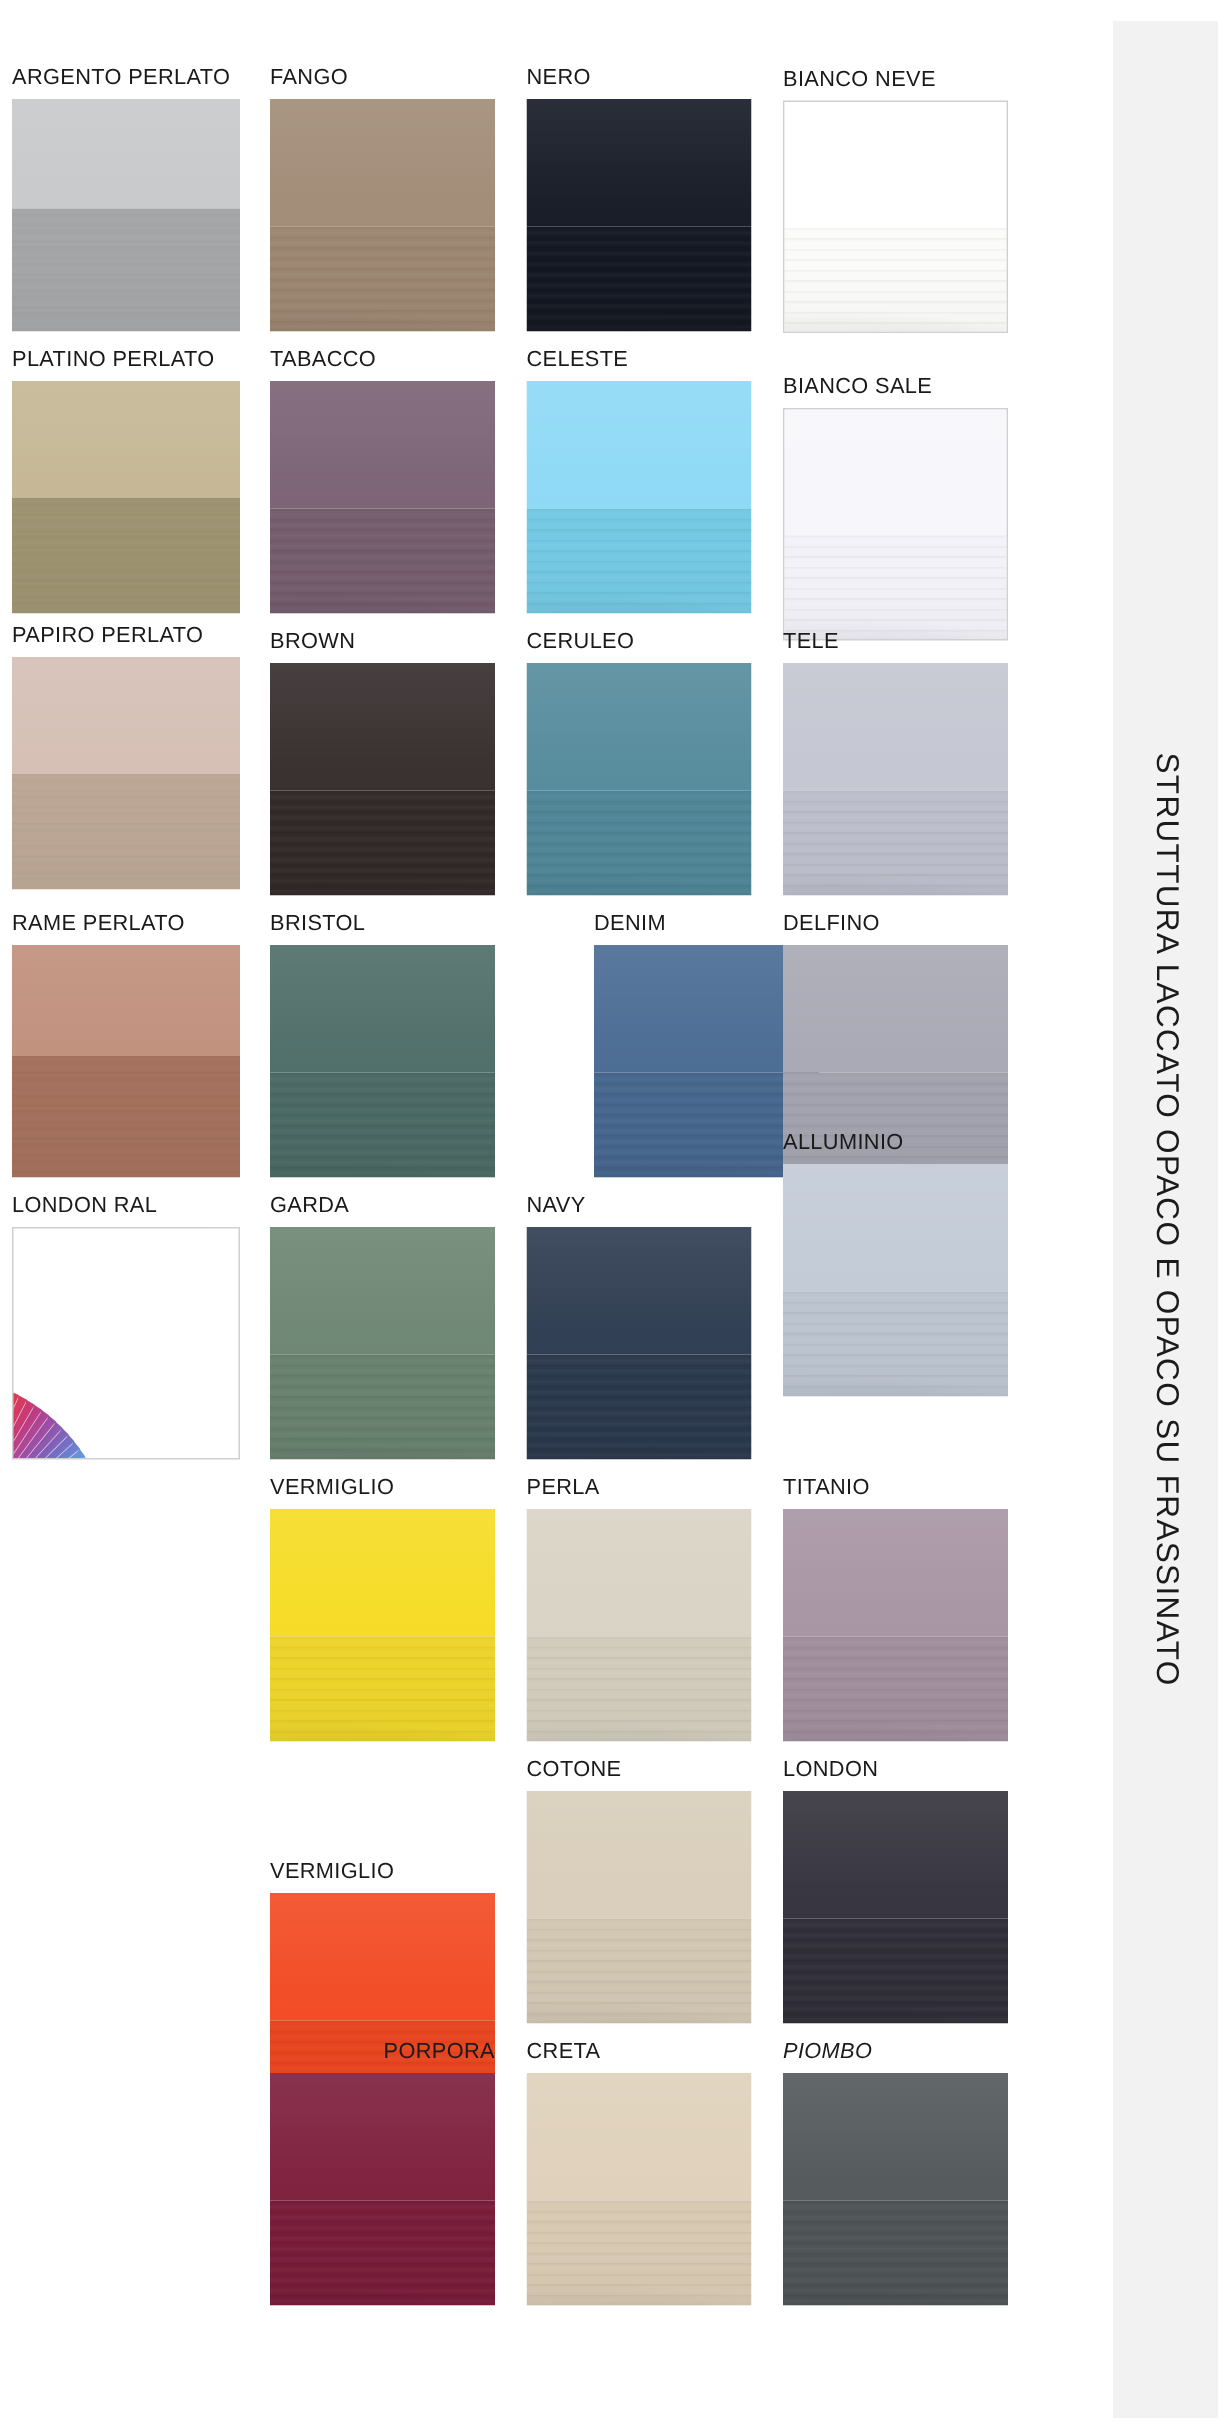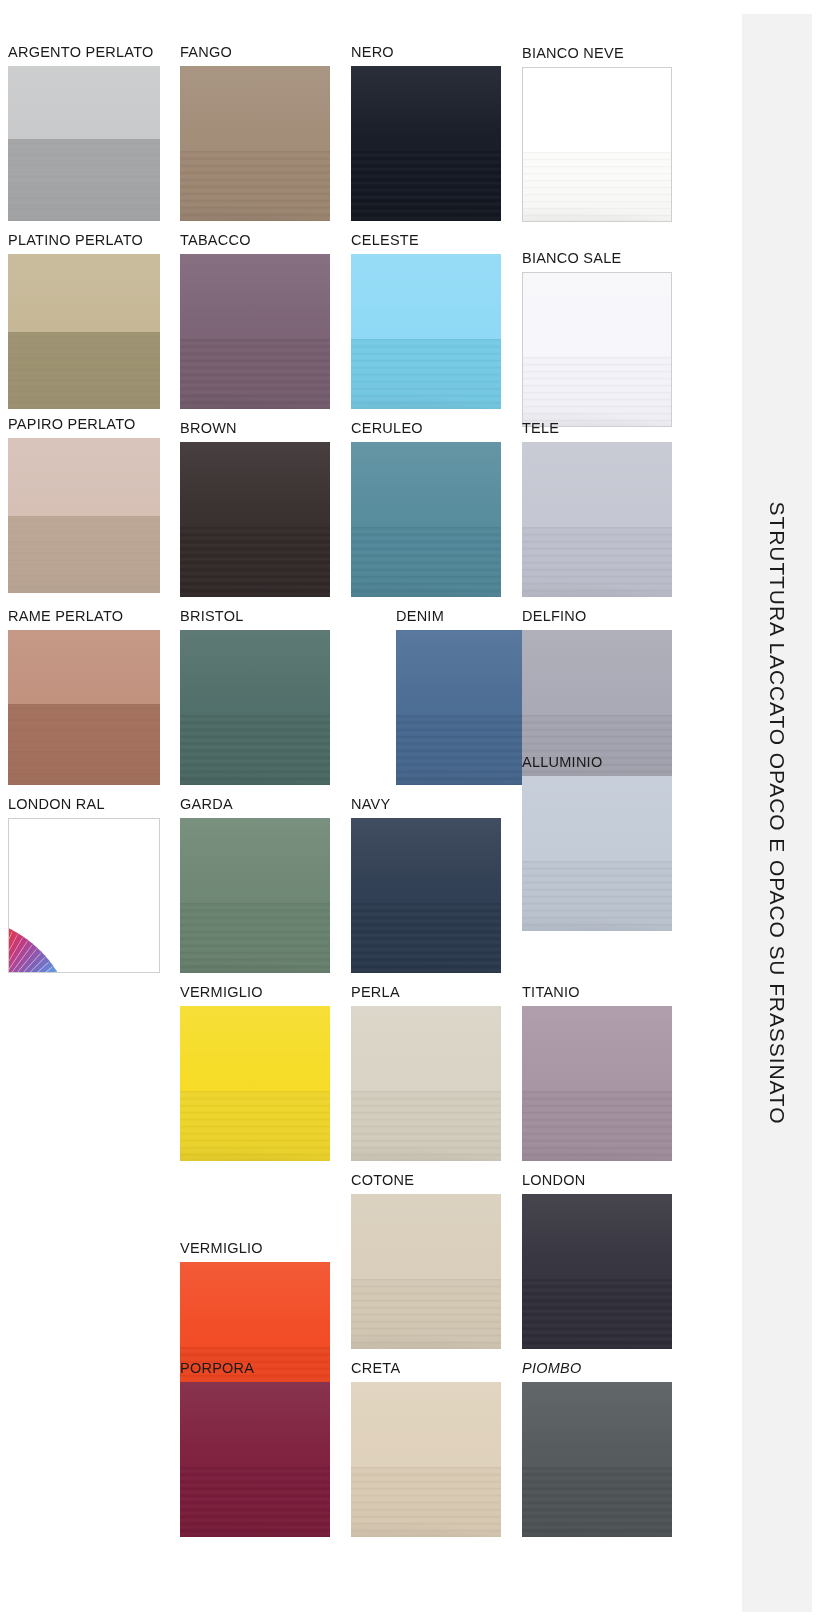--- a/index.html
+++ b/index.html
@@ -296,21 +296,21 @@
       <div class="swatch-cell" style="top: 1241px;">
         <div class="swatch-label">VERMIGLIO</div>
         <div class="swatch-chip">
           <div class="chip-top" style="height: 55%; background: rgb(242, 75, 36);"></div>
           <div class="chip-bot" style="height: 45%; background: rgb(232, 68, 31);">
             <div class="grain arc"></div>
           </div>
           <div class="sheen"></div>
         </div>
       </div>
-      <div class="swatch-cell" style="top: 1361px;">
+      <div class="swatch-cell" style="top: 1361px; text-align: right;">
         <div class="swatch-label">PORPORA</div>
         <div class="swatch-chip">
           <div class="chip-top" style="height: 55%; background: rgb(126, 32, 62);"></div>
           <div class="chip-bot" style="height: 45%; background: rgb(120, 28, 58);">
             <div class="grain arc"></div>
           </div>
           <div class="sheen"></div>
         </div>
       </div>
     </div>

